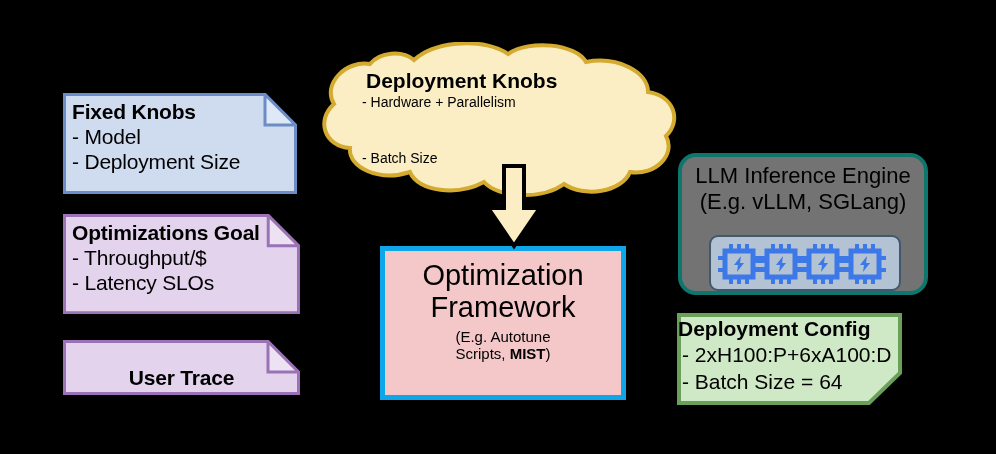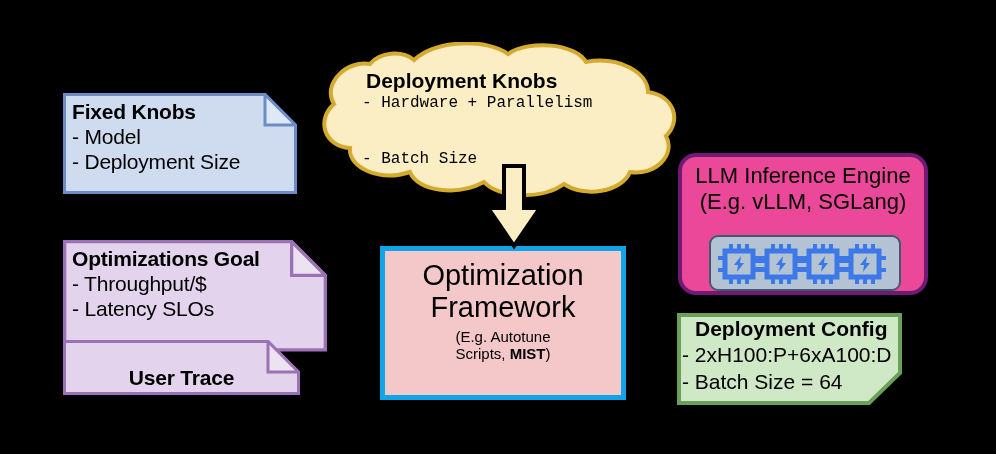--- a/index.html
+++ b/index.html
@@ -53,22 +53,21 @@
     position: absolute;
     left: 0; top: 0;
     width: 100%; height: 100%;
     z-index: 1;
   }
   .cloud-title {
     font-size: 21px;
     font-weight: bold;
   }
   .cloud-line {
-    font-size: 16px;
-    font-family: Liberation Mono, monospace;
+    font-size: 14px;
   }
 
   
   #framework-box {
     background: #f4c7c9;
     border: 5px solid #0ea5e9;
     text-align: center;
     padding-top: 8px;
   }
   .fw-big {
@@ -82,22 +81,22 @@
 
   
   .doc-text {
     font-size: 21px;
     text-align: center;
     line-height: 1.22;
   }
 
   
   #engine-box {
-    background: #ec4899;
-    border: 4px solid #701a75;
+    background: #737373;
+    border: 4px solid #0f766e;
     border-radius: 18px;
     text-align: center;
     padding-top: 6px;
   }
   .eng-text {
     font-size: 22px;
     line-height: 1.2;
   }
   #gpu-tray {
     position: absolute;
@@ -133,21 +132,21 @@
   <div class="node card" style="left:63px; top:93px; width:234px; height:101px;">
     <svg class="shape" viewBox="0 0 234 101" preserveAspectRatio="none">
       <path d="M1.5 1.5 H202 L232.5 32 V99.5 H1.5 Z" fill="#cfdcf0" stroke="#6b8cc4" stroke-width="3"></path>
       <path d="M202 1.5 L232.5 32 H202 Z" fill="#dfe8f7" stroke="#6b8cc4" stroke-width="3"></path>
     </svg>
     <div class="txt card-title">Fixed Knobs</div>
     <div class="txt card-line">- Model</div>
     <div class="txt card-line">- Deployment Size</div>
   </div>
 
-  <div class="node card" style="left:63px; top:214px; width:264px; height:101px;margin-top:26px;">
+  <div class="node card" style="left:63px; top:214px; width:237px; height:101px;">
     <svg class="shape" viewBox="0 0 239 101" preserveAspectRatio="none">
       <path d="M1.5 1.5 H207 L237.5 32 V99.5 H1.5 Z" fill="#e3d3ec" stroke="#9a72b5" stroke-width="3"></path>
       <path d="M207 1.5 L237.5 32 H207 Z" fill="#ece2f2" stroke="#9a72b5" stroke-width="3"></path>
     </svg>
     <div class="txt card-title">Optimizations Goal</div>
     <div class="txt card-line">- Throughput/$</div>
     <div class="txt card-line">- Latency SLOs</div>
   </div>
 
   <div class="node card" style="left:63px; top:340px; width:237px; height:60px; padding:12px;">
@@ -274,18 +273,18 @@
           </g>
         </g>
       </svg>
     </div>
   </div>
 
   <div class="node" style="left:677px; top:313px; width:225px; height:92px;">
     <svg style="position:absolute; inset:0; z-index:1;" viewBox="0 0 225 92" preserveAspectRatio="none">
       <path d="M2 2 H223 V60 L192 90 H2 Z" fill="#cfe8c5" stroke="#6aa05a" stroke-width="4"></path>
     </svg>
-    <div class="txt cfg-title" style="position:absolute; left:18px; top:4px;">Deployment Config</div>
+    <div class="txt cfg-title" style="position:absolute; left:1px; top:4px;">Deployment Config</div>
     <div class="txt cfg-line" style="position:absolute; left:5px; top:30px;">- 2xH100:P+6xA100:D</div>
     <div class="txt cfg-line" style="position:absolute; left:5px; top:57px;">- Batch Size = 64</div>
   </div>
 
 </div>
 
 </body></html>

